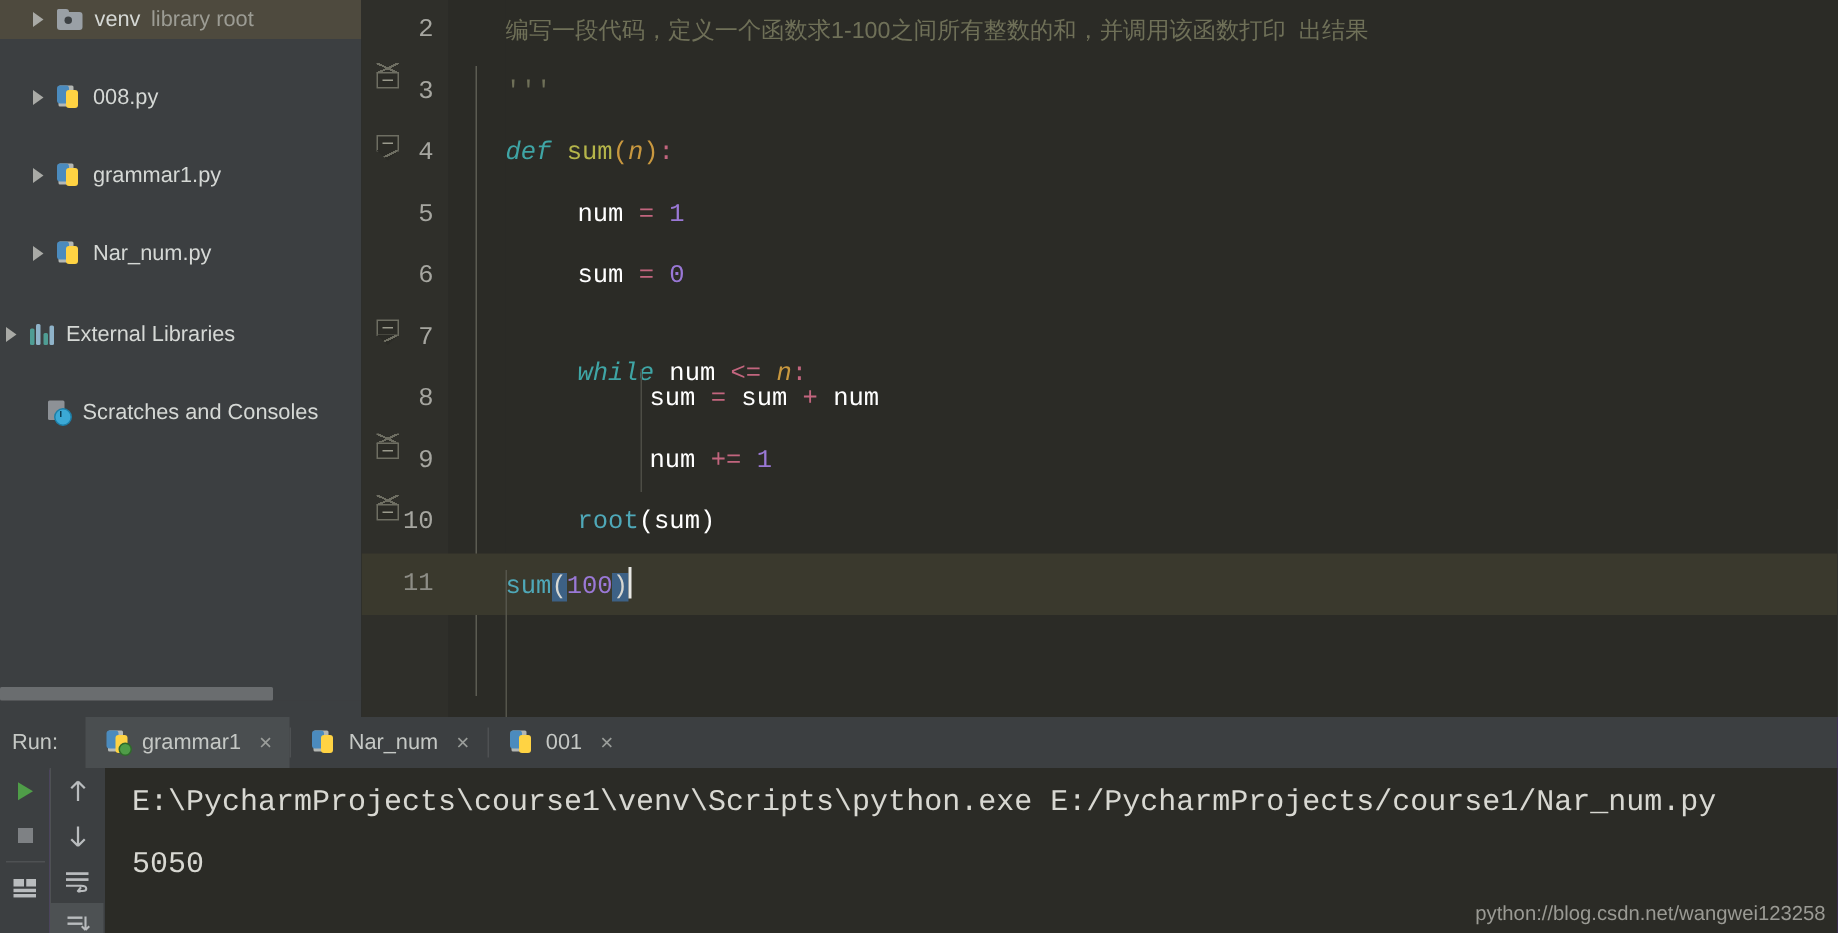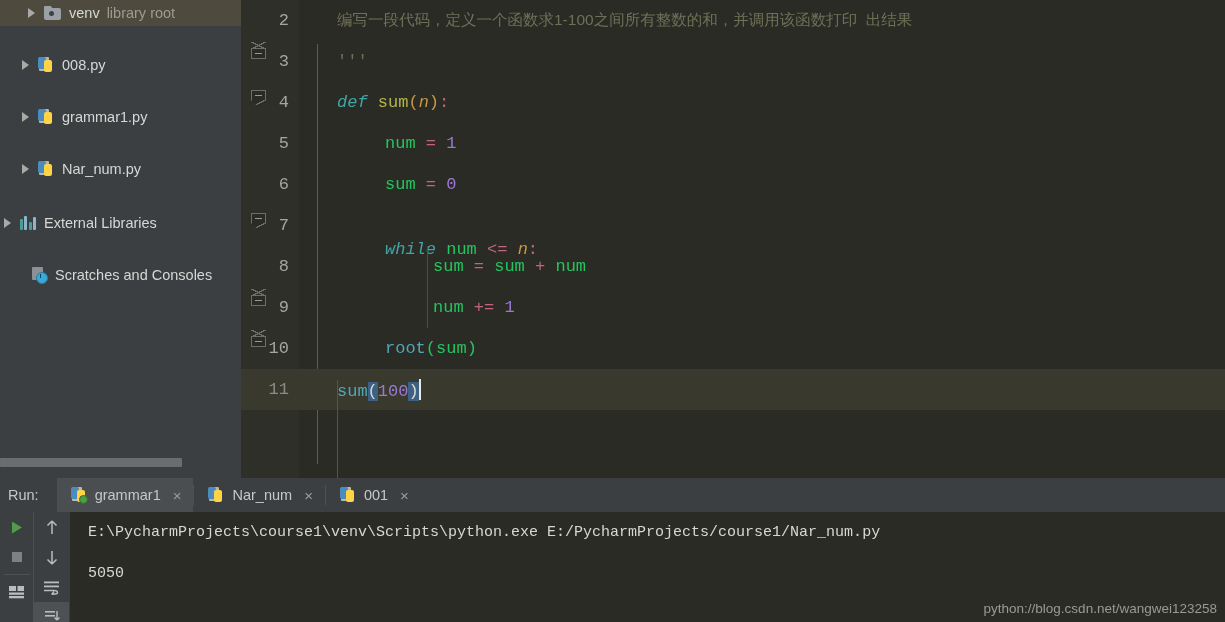--- a/index.html
+++ b/index.html
@@ -143,21 +143,21 @@
   }
   .k-kw   { color: #3fa5a5; font-style: italic; }
   .k-fn   { color: #b5b54a; }
   .k-par  { color: #c9983f; }
   .k-arg  { color: #c9983f; font-style: italic; }
   .k-op   { color: #c2657e; }
   .k-num  { color: #9a78d6; }
   .k-call { color: #4fa8b8; }
   .k-cmt  { color: #6f7058; }
   .k-str  { color: #6f7058; }
-  .k-white{ color: #22c55e; }
+  .k-white{ color: #ffffff; }
   .bracket-hl { background: #3d6185; color: #d8d8d2; }
 
   .caret {
     display: inline-block; width: 2px; height: 21px;
     background: #e8e8e4; vertical-align: -4px;
   }
 
   
   .fold {
     position: absolute; left: 10px;
@@ -246,36 +246,36 @@
 
   #console {
     position: absolute; left: 70px; top: 34px;
     width: 1155px; height: 110px;
     background: #2b2b26;
     overflow: hidden;
   }
   .console-line {
     position: absolute; left: 18px;
     font-family: "Liberation Mono", monospace;
-    font-size: 15px; color: #d8d8d2; white-space: pre;
+    font-size: 20px; color: #d8d8d2; white-space: pre;
   }
   #watermark {
     position: absolute; right: 8px; bottom: 6px;
     font-family: "Liberation Sans", sans-serif;
     font-size: 13.5px; color: #9a9a94;
   }
 </style>
 </head>
 <body>
 
 <div id="app">
 
   <div id="sidebar">
 
-    <div class="tree-row selected" style="top:0;padding-left:28px;">
+    <div class="tree-row selected" style="top:0;padding-left:22px;">
       <span class="arrow"></span>
       <span class="icon-box" style="margin-left:9px;">
         <span class="folder-icon">
             <span class="tab"></span>
             <span class="body"></span>
             <span class="dot"></span>
           </span>
       </span>
       <span class="lbl-main" style="margin-left:8px;">venv</span>
       <span class="lbl-sub">library root</span>

